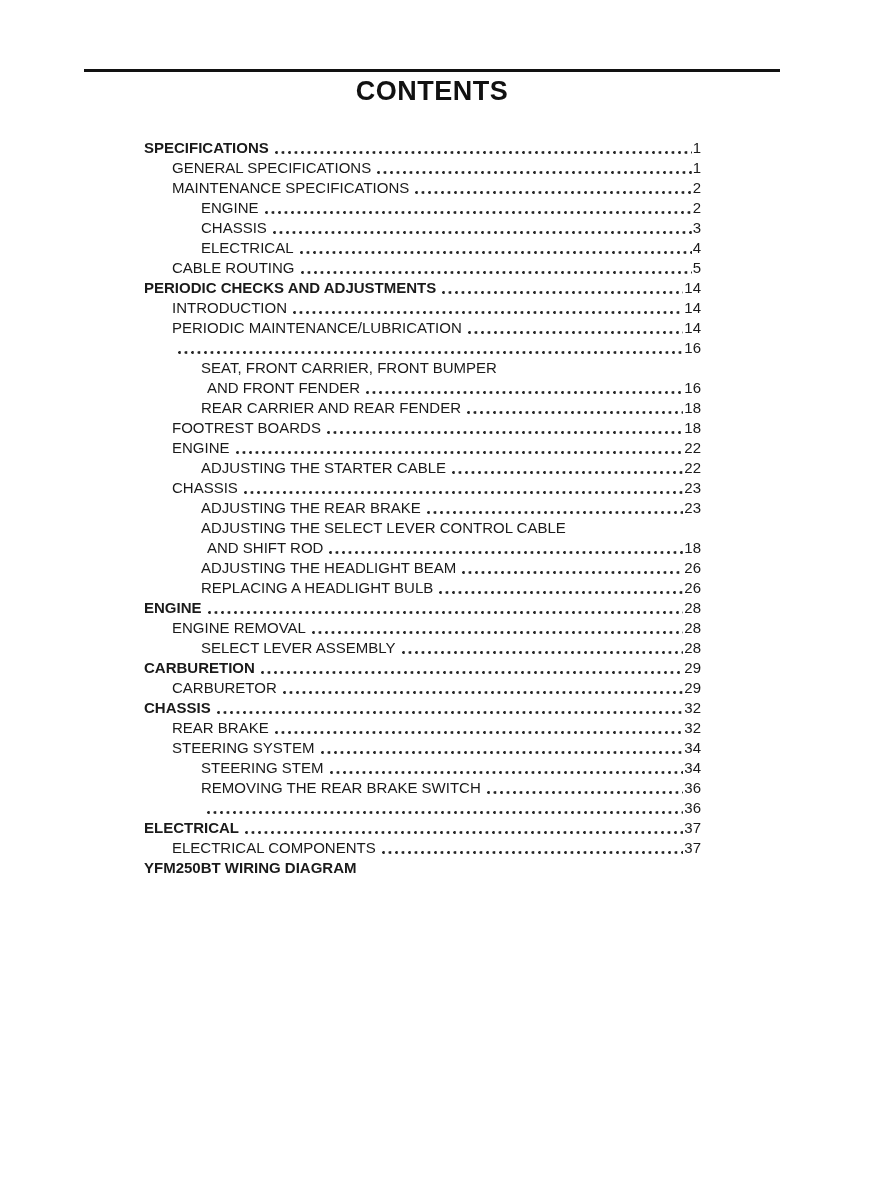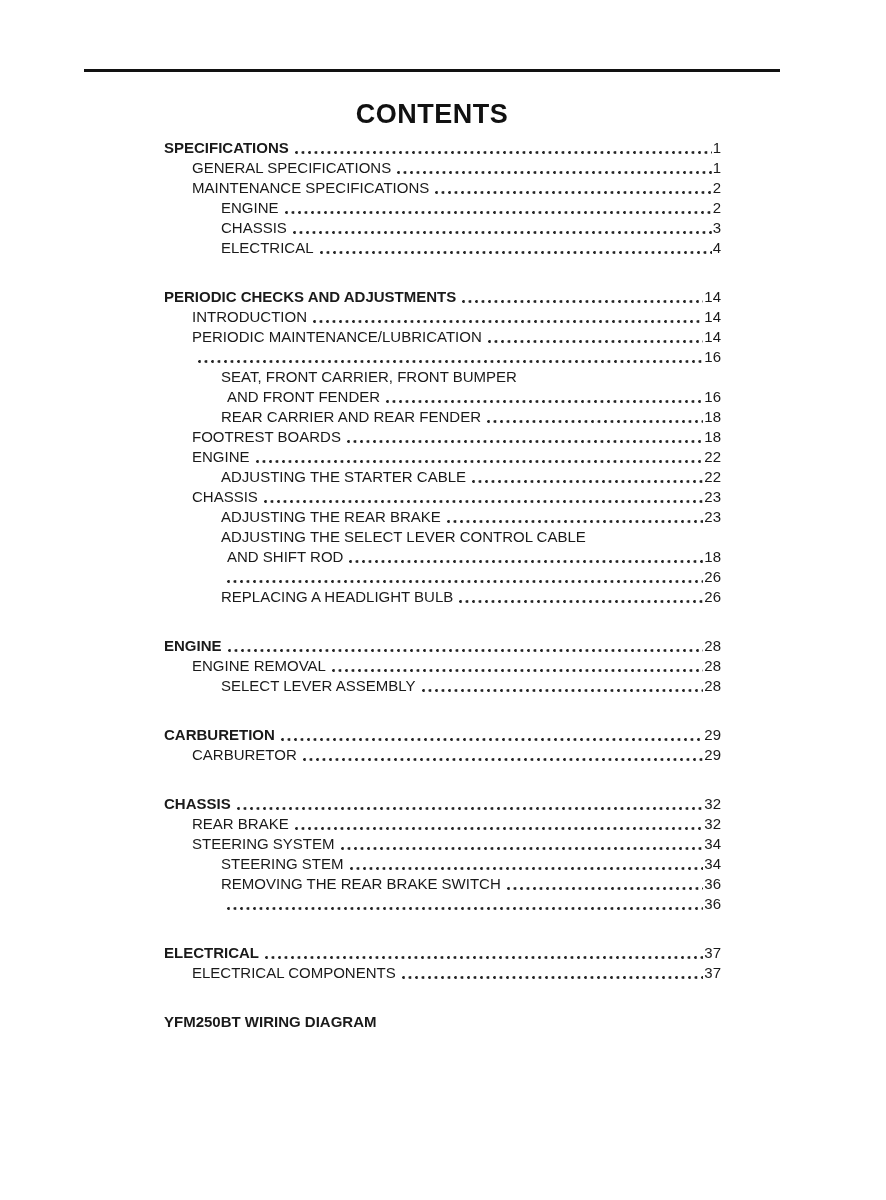--- a/index.html
+++ b/index.html
@@ -23,29 +23,28 @@
   .doc-title {
     position: absolute;
     left: 84px;
     top: 76px;
     width: 696px;
     text-align: center;
     font-size: 27px;
     font-weight: 700;
     letter-spacing: 0.5px;
     color: #111111;
-    margin-top: 23px;
   }
   .toc {
     position: absolute;
-    left: 164px;
+    left: 144px;
     top: 138px;
     width: 557px;
   }
-  .sec { margin-top: 29px; }
+  .sec { }
   .sec:first-child { margin-top: 0; }
   .row {
     display: flex;
     align-items: baseline;
     height: 20px;
     line-height: 20px;
     font-size: 15px;
     white-space: nowrap;
   }
   .row.b .lbl { font-weight: 700; }
@@ -98,20 +97,25 @@
       <div class="row lvl2">
         <span class="lbl">CHASSIS</span>
         <span class="leader"></span>
         <span class="pg">3</span>
       </div>
       <div class="row lvl2">
         <span class="lbl">ELECTRICAL</span>
         <span class="leader"></span>
         <span class="pg">4</span>
       </div>
+      <div class="row lvl1">
+        <span class="lbl">CABLE ROUTING</span>
+        <span class="leader"></span>
+        <span class="pg">5</span>
+      </div>
     </div>
 
     <div class="sec">
       <div class="row b">
         <span class="lbl">PERIODIC CHECKS AND ADJUSTMENTS</span>
         <span class="leader"></span>
         <span class="pg">14</span>
       </div>
       <div class="row lvl1">
         <span class="lbl">INTRODUCTION</span>
@@ -167,20 +171,21 @@
       </div>
       <div class="row lvl2">
         <span class="lbl">ADJUSTING THE SELECT LEVER CONTROL CABLE</span>
       </div>
       <div class="row lvl2c">
         <span class="lbl">AND SHIFT ROD</span>
         <span class="leader"></span>
         <span class="pg">18</span>
       </div>
       <div class="row lvl2">
+        <span class="lbl">ADJUSTING THE HEADLIGHT BEAM</span>
         <span class="leader"></span>
         <span class="pg">26</span>
       </div>
       <div class="row lvl2">
         <span class="lbl">REPLACING A HEADLIGHT BULB</span>
         <span class="leader"></span>
         <span class="pg">26</span>
       </div>
     </div>
 

